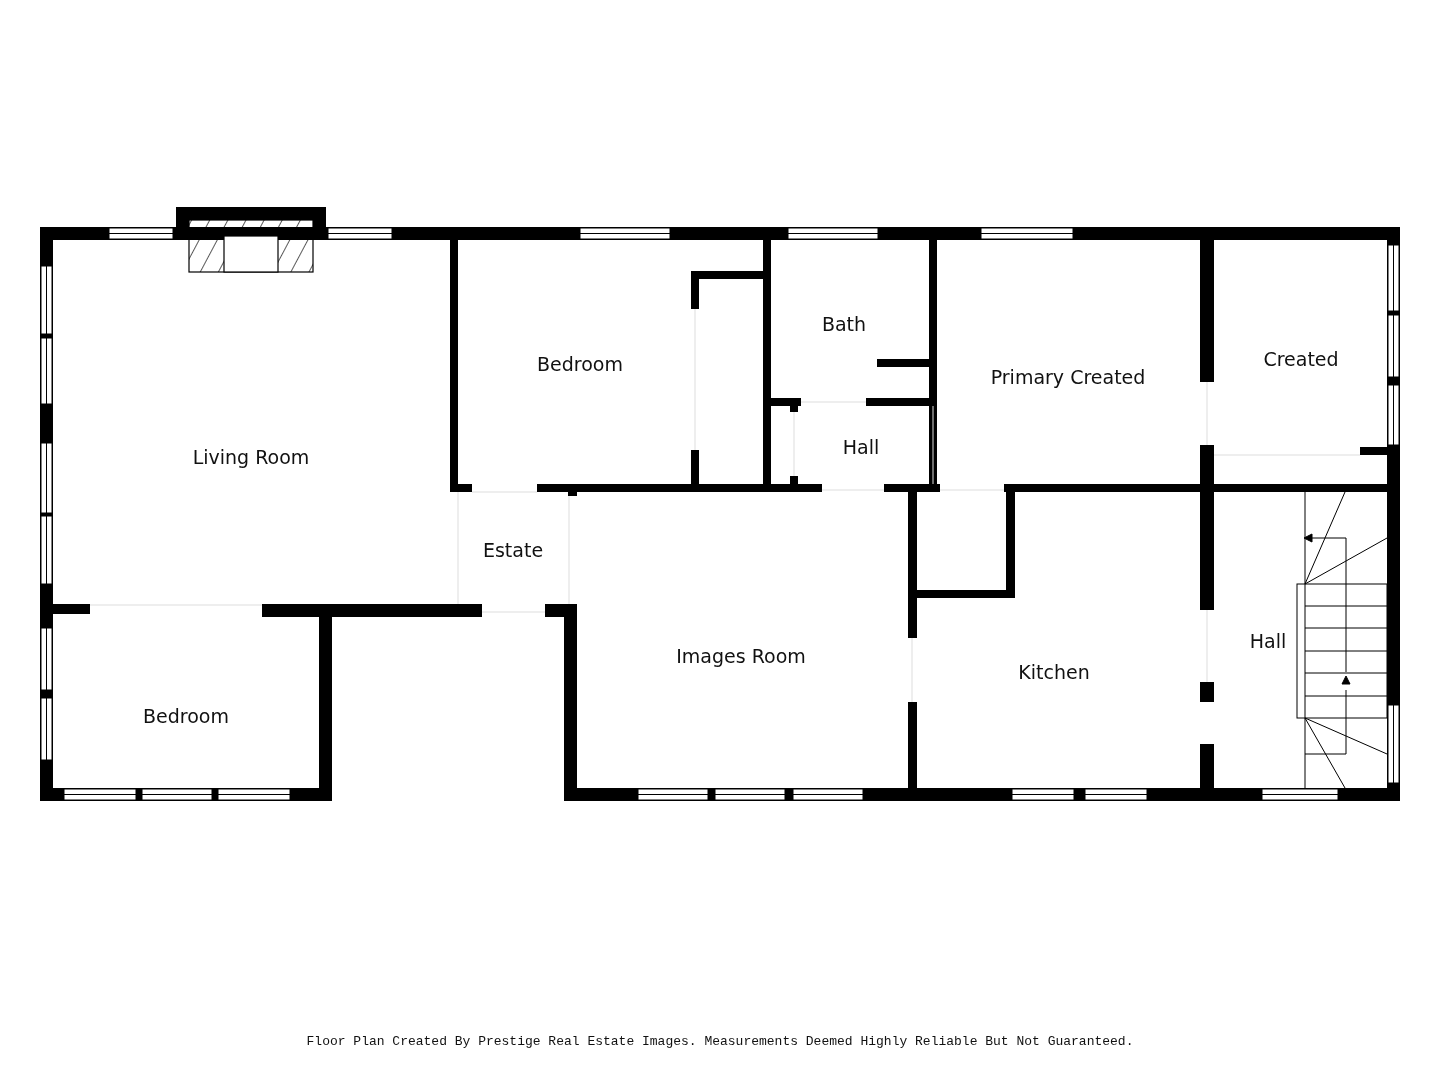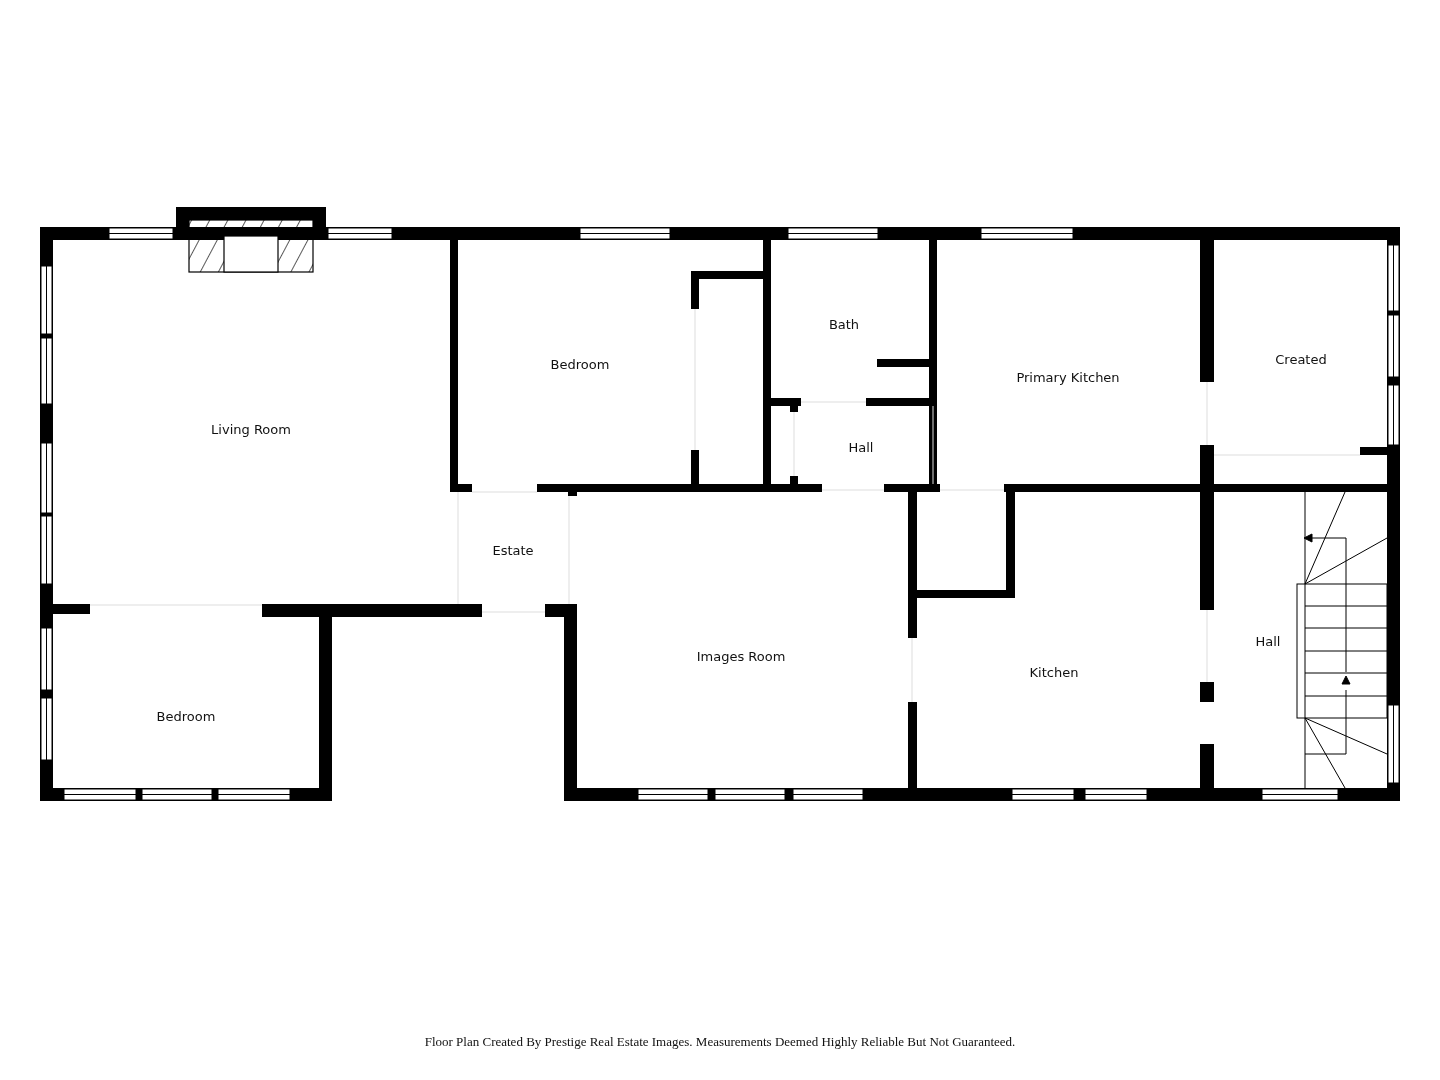--- a/index.html
+++ b/index.html
@@ -1,19 +1,19 @@
 <!DOCTYPE html>
 <html><head>
 <meta charset="utf-8">
 <style>
   html,body{margin:0;padding:0;background:#fff;}
   body{width:1440px;height:1080px;position:relative;overflow:hidden;font-family:"DejaVu Sans","Liberation Sans",sans-serif;}
   svg{position:absolute;left:0;top:0;}
-  .lbl{position:absolute;font-size:13px;color:#111;transform:translate(-50%,-50%);white-space:nowrap;}
-  .footer{position:absolute;left:0;width:1440px;top:1034px;text-align:center;font-size:13px;color:#111;font-family:Liberation Serif, serif;}
+  .lbl{position:absolute;font-size:19px;color:#111;transform:translate(-50%,-50%);white-space:nowrap;}
+  .footer{position:absolute;left:0;width:1440px;top:1034px;text-align:center;font-size:13px;color:#111;font-family:Liberation Mono, monospace;}
 </style>
 </head>
 <body>
 
 <svg width="1440" height="1080" viewBox="0 0 1440 1080" xmlns="http://www.w3.org/2000/svg">
   <defs>
     <pattern id="hatch" patternUnits="userSpaceOnUse" width="16" height="16" patternTransform="rotate(28)">
       <line x1="0" y1="0" x2="0" y2="16" stroke="#000" stroke-width="1.3"></line>
     </pattern>
   </defs>
@@ -166,24 +166,24 @@
     <line x1="1305" y1="718" x2="1345" y2="788"></line>
     <polyline points="1346,754 1346,718 1346,690"></polyline>
     <line x1="1346" y1="754" x2="1305" y2="754"></line>
     <polyline points="1346,672 1346,538 1312,538"></polyline>
     <polygon points="1346,676 1342,684 1350,684" fill="#000"></polygon>
     <polygon points="1304,538 1312,534 1312,542" fill="#000"></polygon>
   </g>
 </svg>
 
 <div>
-  <div class="lbl" style="left:251px;top:429px">Living Room</div>
+  <div class="lbl" style="left:251px;top:457px">Living Room</div>
   <div class="lbl" style="left:580px;top:364px">Bedroom</div>
   <div class="lbl" style="left:844px;top:324px">Bath</div>
-  <div class="lbl" style="left:1068px;top:377px">Primary Kitchen</div>
+  <div class="lbl" style="left:1068px;top:377px">Primary Created</div>
   <div class="lbl" style="left:1301px;top:359px">Created</div>
   <div class="lbl" style="left:861px;top:447px">Hall</div>
   <div class="lbl" style="left:513px;top:550px">Estate</div>
   <div class="lbl" style="left:741px;top:656px">Images Room</div>
   <div class="lbl" style="left:1054px;top:672px">Kitchen</div>
   <div class="lbl" style="left:1268px;top:641px">Hall</div>
   <div class="lbl" style="left:186px;top:716px">Bedroom</div>
 </div>
 
 <div class="footer">Floor Plan Created By Prestige Real Estate Images. Measurements Deemed Highly Reliable But Not Guaranteed.</div>

